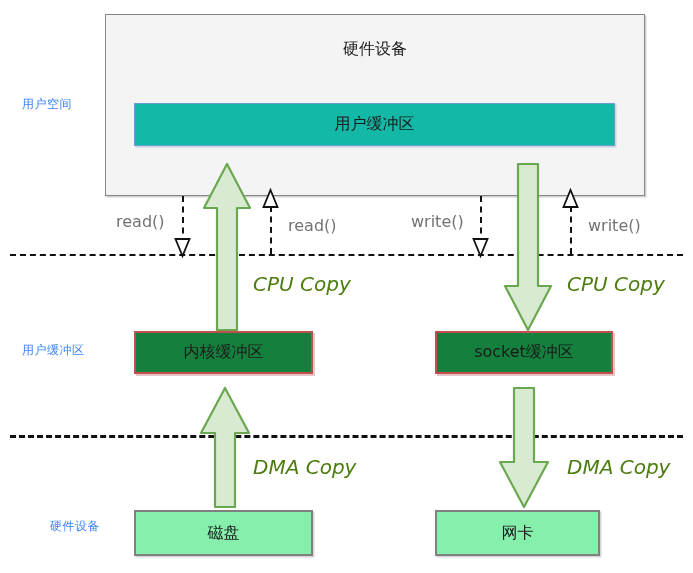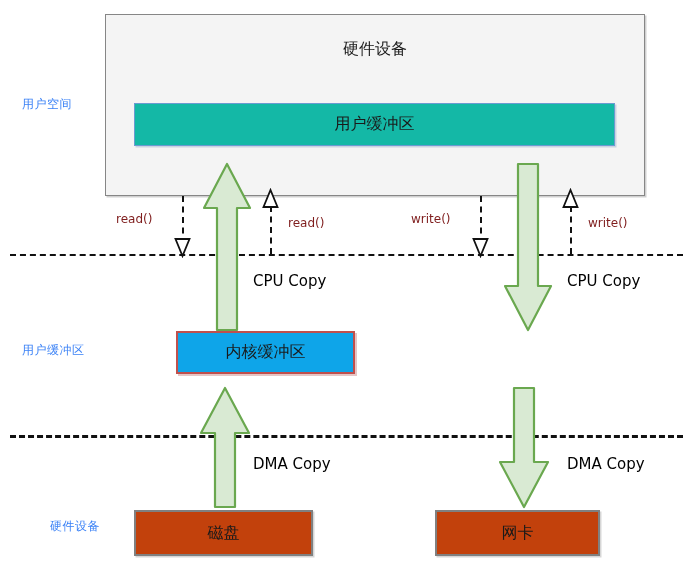--- a/index.html
+++ b/index.html
@@ -45,27 +45,26 @@
     align-items: flex-start;
     justify-content: center;
     padding-top: 24px;
   }
   .box-userbuf {
     background: #14b8a6;
     border: 1.5px solid #6a9bd1;
     box-shadow: 1.5px 1.5px 0 rgba(120,150,190,.35);
   }
   .box-kernel {
-    background: #0ea5e9;
+    background: #15803d;
     border: 2px solid #c0504d;
     box-shadow: 2px 2px 0 rgba(190,110,110,.40);
-    margin-left: 42px;
   }
   .box-hw {
-    background: #c2410c;
+    background: #86efac;
     border: 2px solid #808080;
     box-shadow: 1.5px 1.5px 0 rgba(120,120,120,.30);
   }
 
   
   .hrule {
     position: absolute;
     height: 0;
     border-top: 2.4px dashed #111111;
   }
@@ -75,31 +74,32 @@
   .vdash {
     position: absolute;
     width: 0;
     border-left: 2px dashed #111111;
   }
   .vhead { position: absolute; }
 
   
   .calllabel {
     position: absolute;
-    font-size: 12px;
-    color: #7f1d1d;
+    font-size: 16px;
+    color: #737373;
     white-space: nowrap;
     font-family: "DejaVu Sans", "Liberation Sans", sans-serif;
   }
   .copylabel {
     position: absolute;
-    font-size: 15px;
-    color: #000000;
+    font-size: 20px;
+    color: #4d7c0f;
     white-space: nowrap;
     font-family: "DejaVu Sans", "Liberation Sans", sans-serif;
+    font-style: italic;
   }
   .greenarrow { position: absolute; }
 </style>
 </head>
 <body>
 
 <div id="stage">
 
   <div class="row-label" style="left:22px; top:96px;">用户空间</div>
   <div class="row-label" style="left:22px; top:342px;">用户缓冲区</div>
@@ -146,20 +146,23 @@
   <div class="copylabel" style="left:253px; top:272px;">CPU Copy</div>
 
   <svg class="greenarrow" style="left:502px; top:161px;" width="52" height="172" viewBox="0 0 52 172">
     <path d="M26 169 L49 125 L36 125 L36 3 L16 3 L16 125 L3 125 Z" fill="#d9ead3" stroke="#6aa84f" stroke-width="2.2" stroke-linejoin="round"></path>
   </svg>
   <div class="copylabel" style="left:567px; top:272px;">CPU Copy</div>
 
   <div class="box box-kernel" style="left:134px; top:331px; width:179px; height:43px;">
     <span>内核缓冲区</span>
   </div>
+  <div class="box box-kernel" style="left:435px; top:331px; width:178px; height:43px;">
+    <span>socket缓冲区</span>
+  </div>
 
   <svg class="greenarrow" style="left:198px; top:385px;" width="54" height="125" viewBox="0 0 54 125">
     <path d="M27 3 L51 48 L37 48 L37 122 L17 122 L17 48 L3 48 Z" fill="#d9ead3" stroke="#6aa84f" stroke-width="2.2" stroke-linejoin="round"></path>
   </svg>
   <div class="copylabel" style="left:253px; top:455px;">DMA Copy</div>
 
   <svg class="greenarrow" style="left:497px; top:385px;" width="54" height="125" viewBox="0 0 54 125">
     <path d="M27 122 L51 77 L37 77 L37 3 L17 3 L17 77 L3 77 Z" fill="#d9ead3" stroke="#6aa84f" stroke-width="2.2" stroke-linejoin="round"></path>
   </svg>
   <div class="copylabel" style="left:567px; top:455px;">DMA Copy</div>

